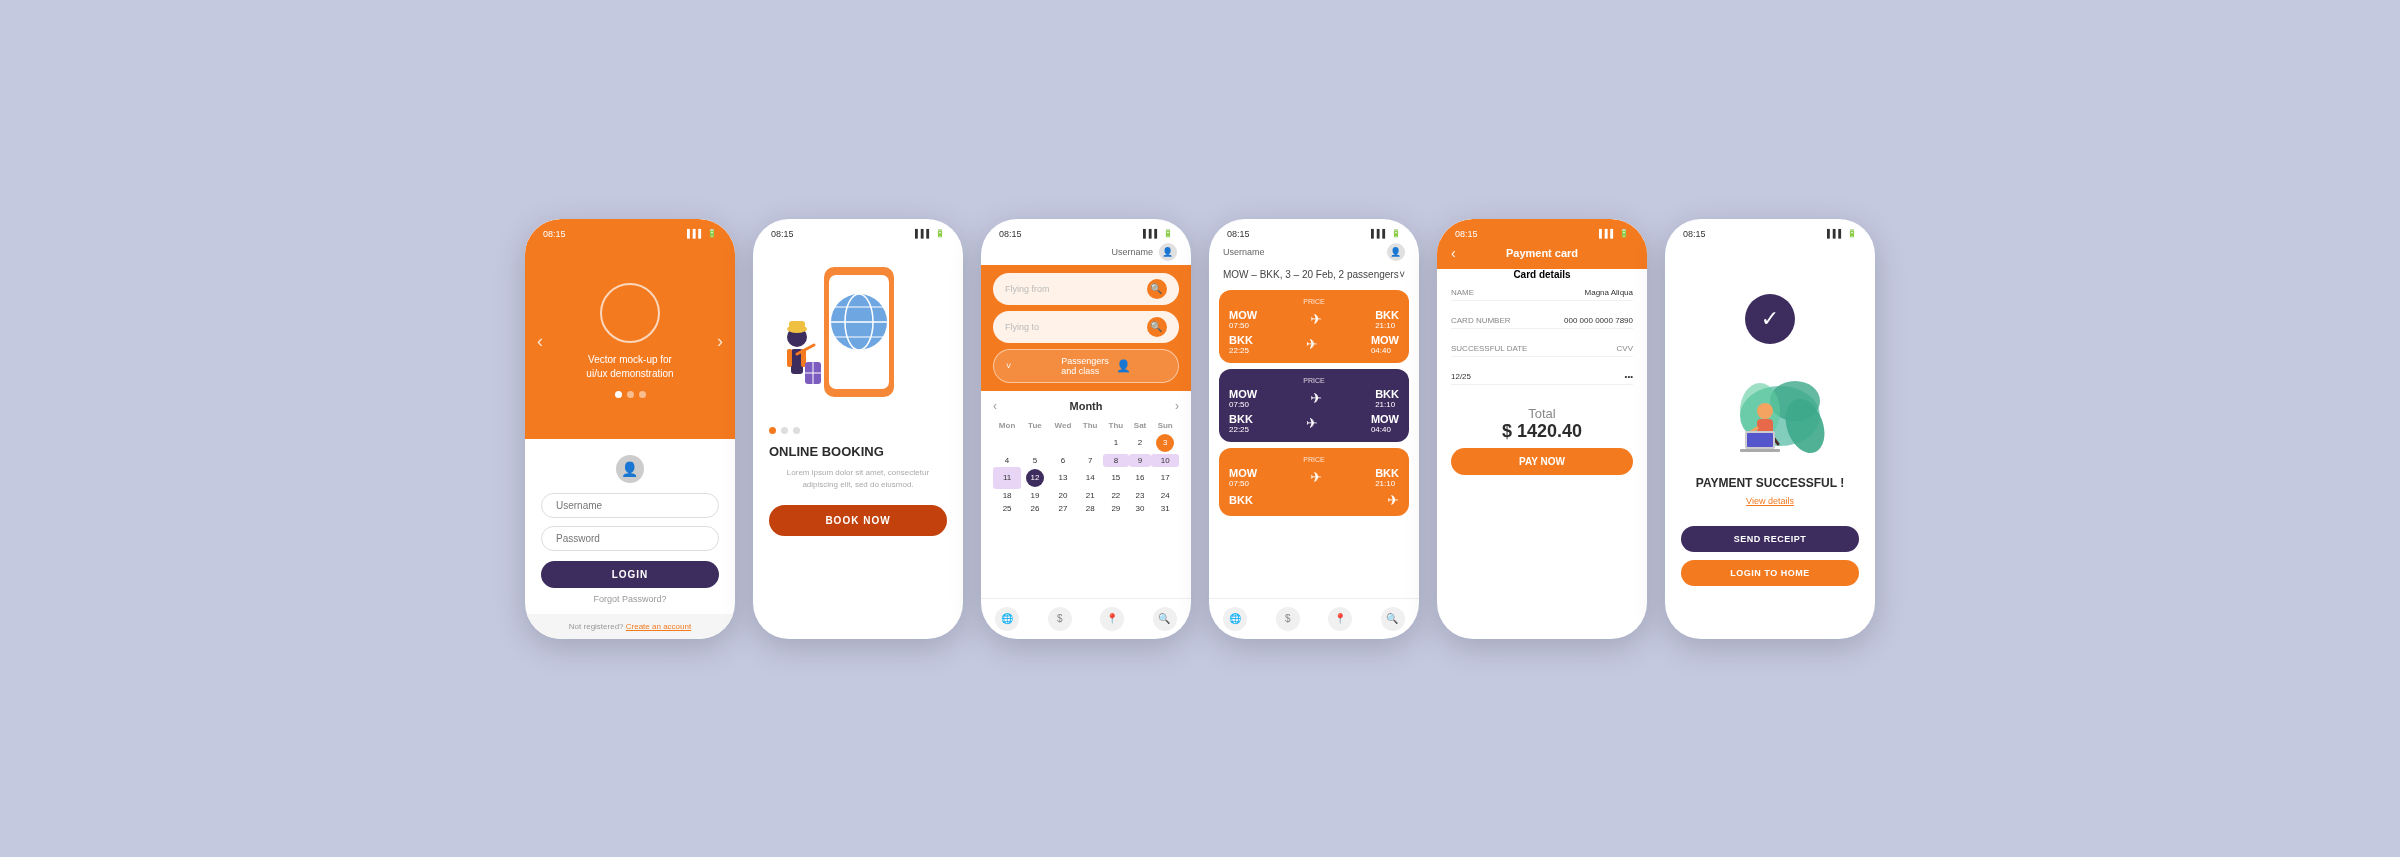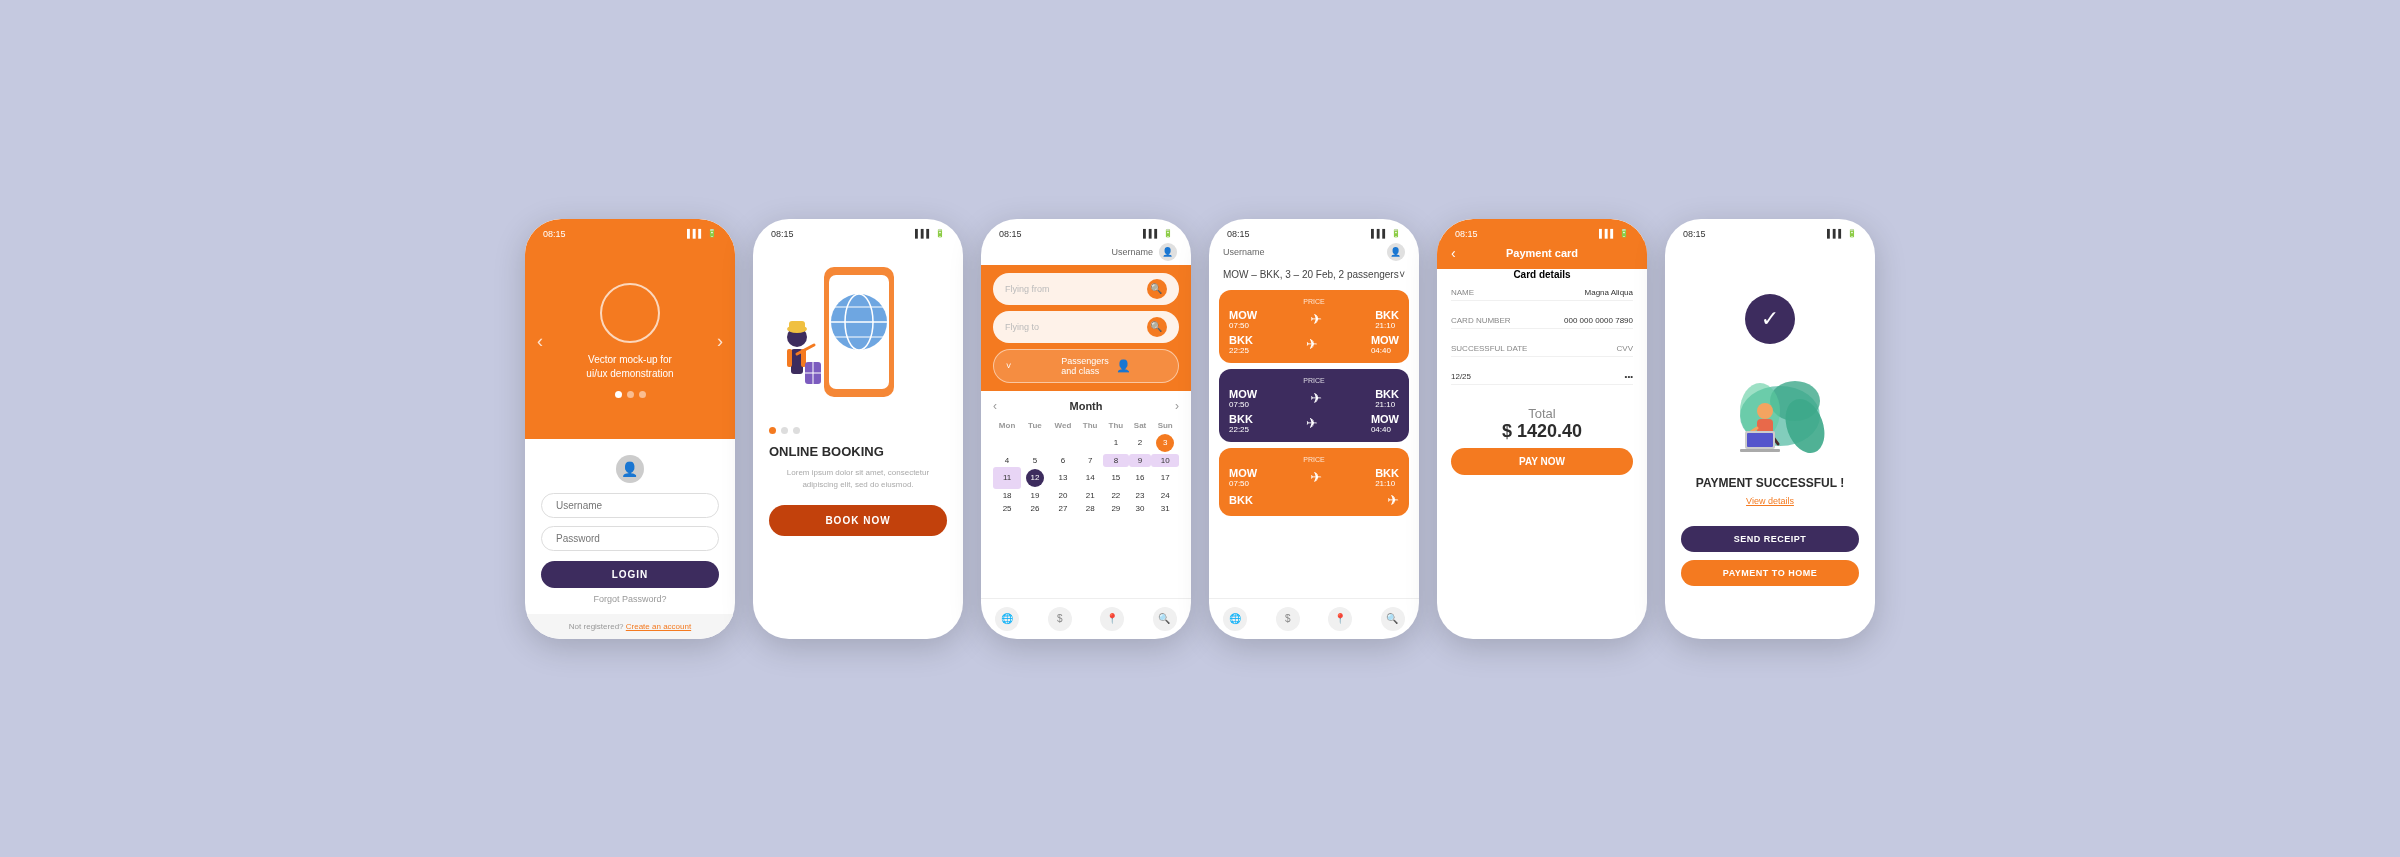--- a/index.html
+++ b/index.html
@@ -803,17 +803,17 @@
           <rect x="35" y="75" width="30" height="18" rx="2" fill="#ccc"></rect>
           <rect x="37" y="77" width="26" height="14" rx="1" fill="#5555cc"></rect>
           <rect x="30" y="93" width="40" height="3" rx="1" fill="#aaa"></rect>
 
           <ellipse cx="95" cy="70" rx="18" ry="28" fill="#3da88a" opacity="0.9" transform="rotate(-20 95 70)"></ellipse>
         </svg>
       </div>
       <div class="success-title">PAYMENT SUCCESSFUL !</div>
       <div class="view-details">View details</div>
       <button class="btn-send">SEND RECEIPT</button>
-      <button class="btn-return">PAYMENT TO HOME</button>
+      <button class="btn-return">LOGIN TO HOME</button>
     </div>
   </div>
 
 </div>
 
 </body></html>

